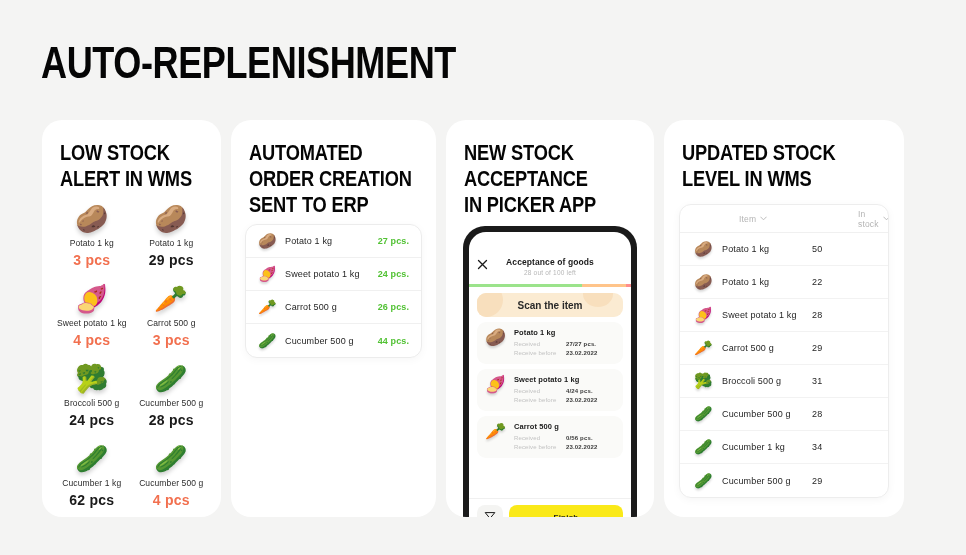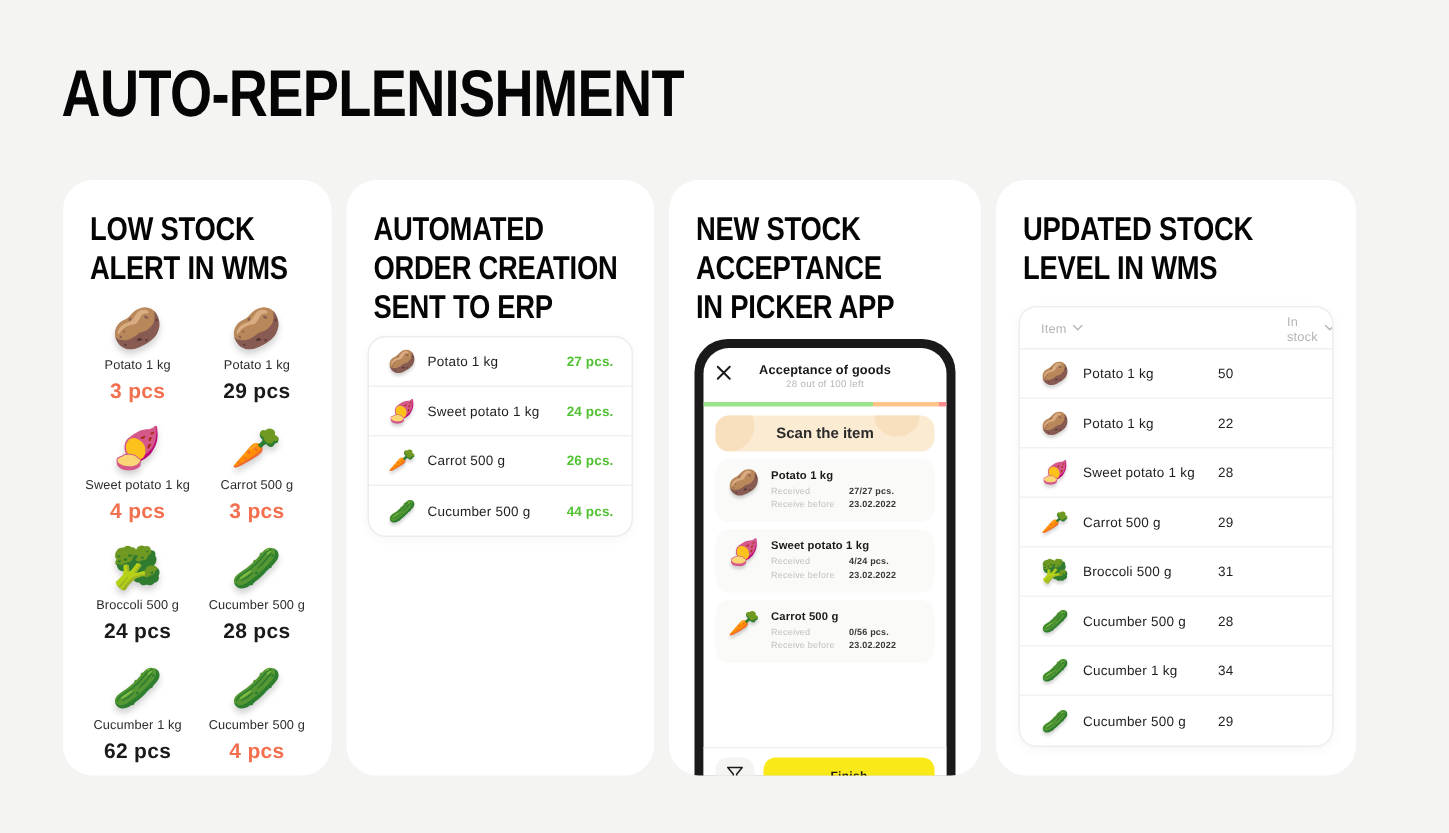--- a/index.html
+++ b/index.html
@@ -71,21 +71,21 @@
 
   
   .phone {
     position: absolute; left: 17px; top: 106px; width: 174px; height: 310px;
     background: #1A1A1A; border-radius: 22px 22px 0 0; padding: 6px 6px 0 6px;
   }
   .screen {
     width: 100%; height: 100%; background: #FFFFFF;
     border-radius: 17px 17px 0 0; overflow: hidden; position: relative;
   }
-  .ph-head { padding: 9px 8px 4px; position: relative; text-align: center; }
+  .ph-head { padding: 9px 8px 4px; position: relative; text-align: center; margin-top: 16px; }
   .ph-close { position: absolute; left: 8px; top: 11px; width: 11px; height: 11px; }
   .ph-close svg { display:block; }
   .ph-title { font-size: 8.5px; font-weight: 700; color: #1A1A1A; letter-spacing:.1px;}
   .ph-sub { font-size: 6.5px; color: #B6B6B6; margin-top: 2px; letter-spacing:.2px;}
   .ph-bar { display: flex; height: 3px; width: 100%; margin-top: 4px; }
   .ph-bar i { display: block; height: 100%; }
   .scan {
     margin: 6px 8px 0; height: 24px; border-radius: 9px;
     background: #FBEBD2; display: flex; align-items: center; justify-content: center;
     font-size: 10px; font-weight: 600; color: #2A2A2A; position: relative; overflow: hidden;
@@ -125,21 +125,21 @@
 
   
   .stock-table {
     position: absolute; left: 15px; top: 84px; right: 15px;
     background: #FFFFFF; border: 1px solid #EDEDED; border-radius: 12px;
     box-shadow: 0 2px 8px rgba(0,0,0,0.04); overflow: hidden;
   }
   .st-head { display: flex; align-items: center; height: 28px; padding: 0 14px;
     border-bottom: 1px solid #F0F0F0; }
   .st-head .h { font-size: 8.5px; color: #B4B4B4; display: flex; align-items: center; gap: 4px; letter-spacing:.15px;}
-  .st-head .h.item { flex: 1; }
+  .st-head .h.item { flex: 1; margin-left: 45px; }
   .st-head .h.stock { width: 62px; padding-left: 46px; }
   .chev { width: 7px; height: 5px; display:block; }
   .st-row { display: flex; align-items: center; height: 33px; padding: 0 14px;
     border-bottom: 1px solid #F2F2F2; }
   .st-row:last-child { border-bottom: none; }
   .st-row .emo { width: 28px; font-size: 15px; text-align: left;
     filter: drop-shadow(0 2px 1px rgba(0,0,0,.16)); }
   .st-row .nm { flex: 1; font-size: 9px; color: #1F1F1F; letter-spacing:.15px;}
   .st-row .v { width: 62px; font-size: 9px; color: #1F1F1F; letter-spacing:.15px;}
 </style>

